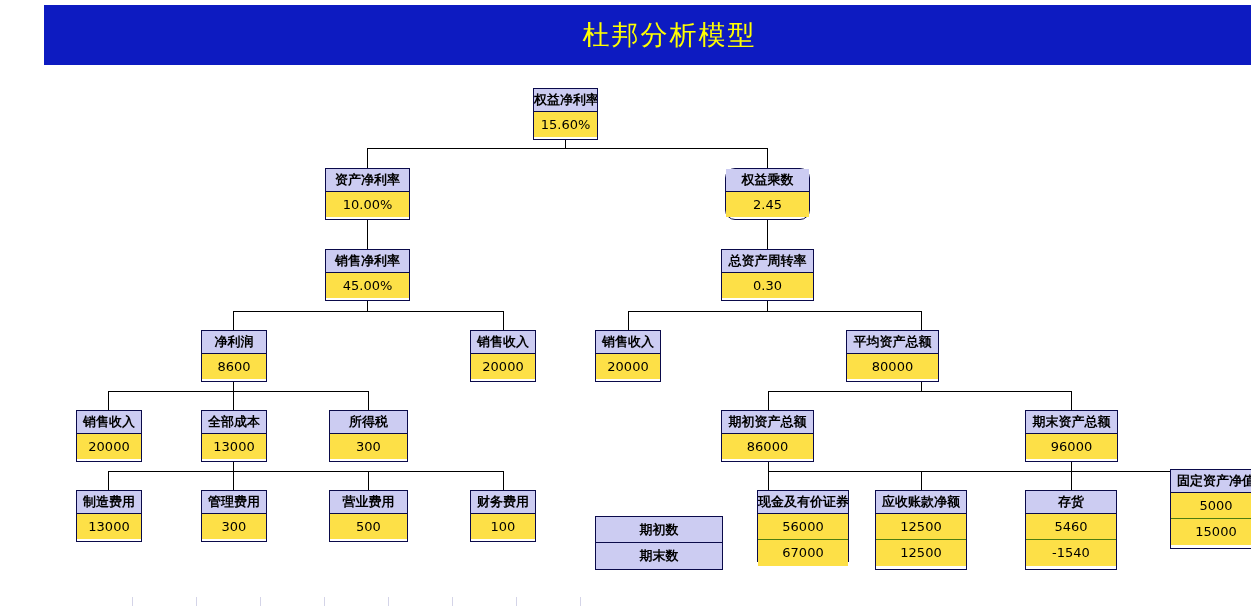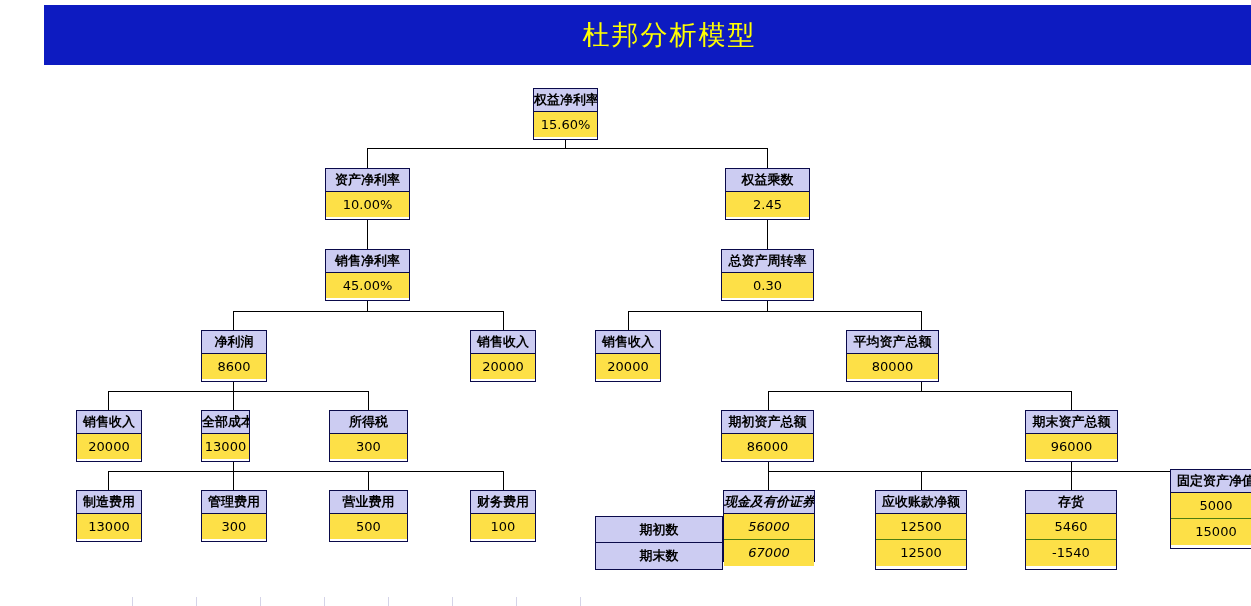--- a/index.html
+++ b/index.html
@@ -207,21 +207,21 @@
 
   <div class="node" style="left:489px; top:88px; width:65px; height:52px;">
     <div class="hdr">权益净利率</div>
     <div class="val">15.60%</div>
   </div>
 
   <div class="node" style="left:281px; top:168px; width:85px; height:52px;">
     <div class="hdr">资产净利率</div>
     <div class="val">10.00%</div>
   </div>
-  <div class="node" style="left:681px; top:168px; width:85px; height:52px;">
+  <div class="node" style="left:681px; top:168px; width:85px; height:52px;border-radius:10px;">
     <div class="hdr">权益乘数</div>
     <div class="val">2.45</div>
   </div>
 
   <div class="node" style="left:281px; top:249px; width:85px; height:52px;">
     <div class="hdr">销售净利率</div>
     <div class="val">45.00%</div>
   </div>
   <div class="node" style="left:677px; top:249px; width:93px; height:52px;">
     <div class="hdr">总资产周转率</div>
@@ -242,21 +242,21 @@
   </div>
   <div class="node" style="left:802px; top:330px; width:93px; height:52px;">
     <div class="hdr">平均资产总额</div>
     <div class="val">80000</div>
   </div>
 
   <div class="node" style="left:32px; top:410px; width:66px; height:52px;">
     <div class="hdr">销售收入</div>
     <div class="val">20000</div>
   </div>
-  <div class="node" style="left:157px; top:410px; width:49px; height:52px;">
+  <div class="node" style="left:157px; top:410px; width:66px; height:52px;">
     <div class="hdr">全部成本</div>
     <div class="val">13000</div>
   </div>
   <div class="node" style="left:285px; top:410px; width:79px; height:52px;">
     <div class="hdr">所得税</div>
     <div class="val">300</div>
   </div>
   <div class="node" style="left:677px; top:410px; width:93px; height:52px;">
     <div class="hdr">期初资产总额</div>
     <div class="val">86000</div>
@@ -281,21 +281,21 @@
   <div class="node" style="left:426px; top:490px; width:66px; height:52px;">
     <div class="hdr">财务费用</div>
     <div class="val">100</div>
   </div>
 
   <div class="rowlabels" style="left:551px; top:516px; width:128px; height:54px;">
     <div class="rl">期初数</div>
     <div class="rl">期末数</div>
   </div>
 
-  <div class="node two" style="left:679px; top:490px; width:92px; height:72px;font-style:italic;">
+  <div class="node two" style="left:713px; top:490px; width:92px; height:72px;">
     <div class="hdr">现金及有价证券</div>
     <div class="val">56000</div>
     <div class="val">67000</div>
   </div>
 
   <div class="node two" style="left:831px; top:490px; width:92px; height:80px;">
     <div class="hdr">应收账款净额</div>
     <div class="val">12500</div>
     <div class="val">12500</div>
   </div>

